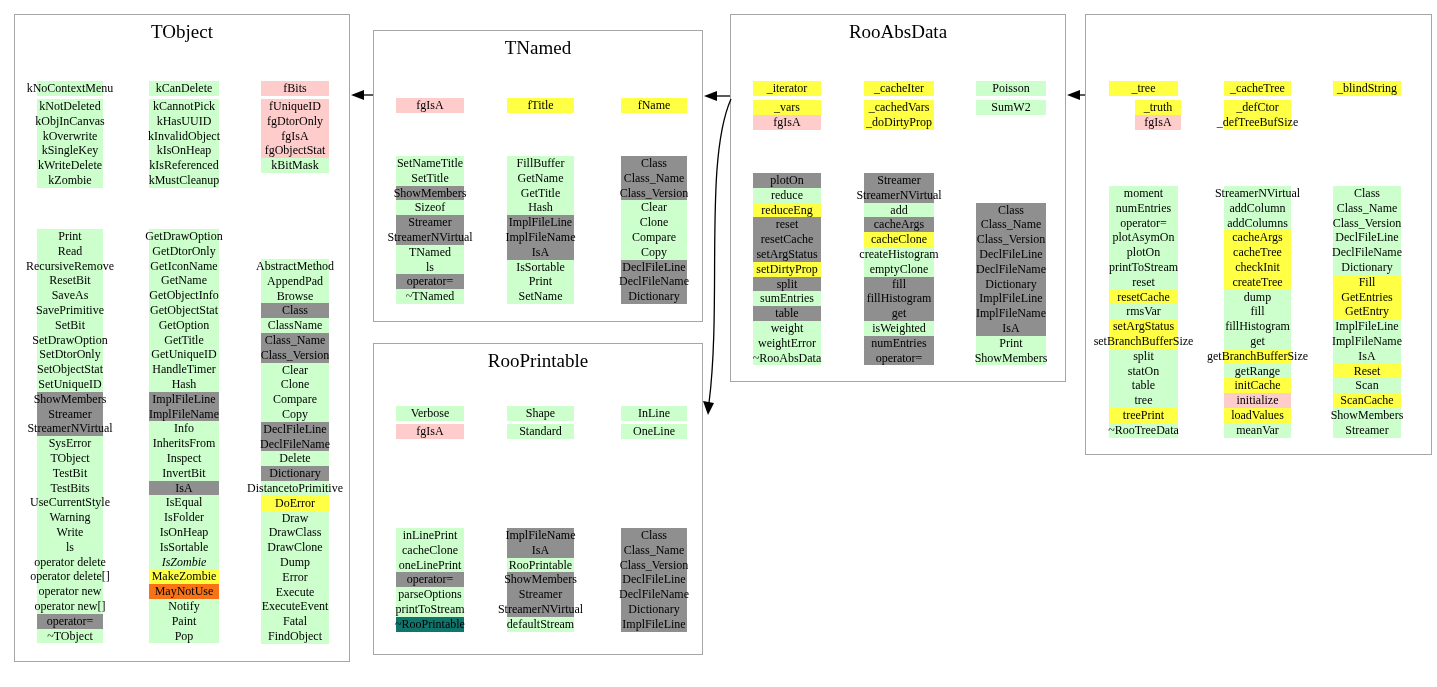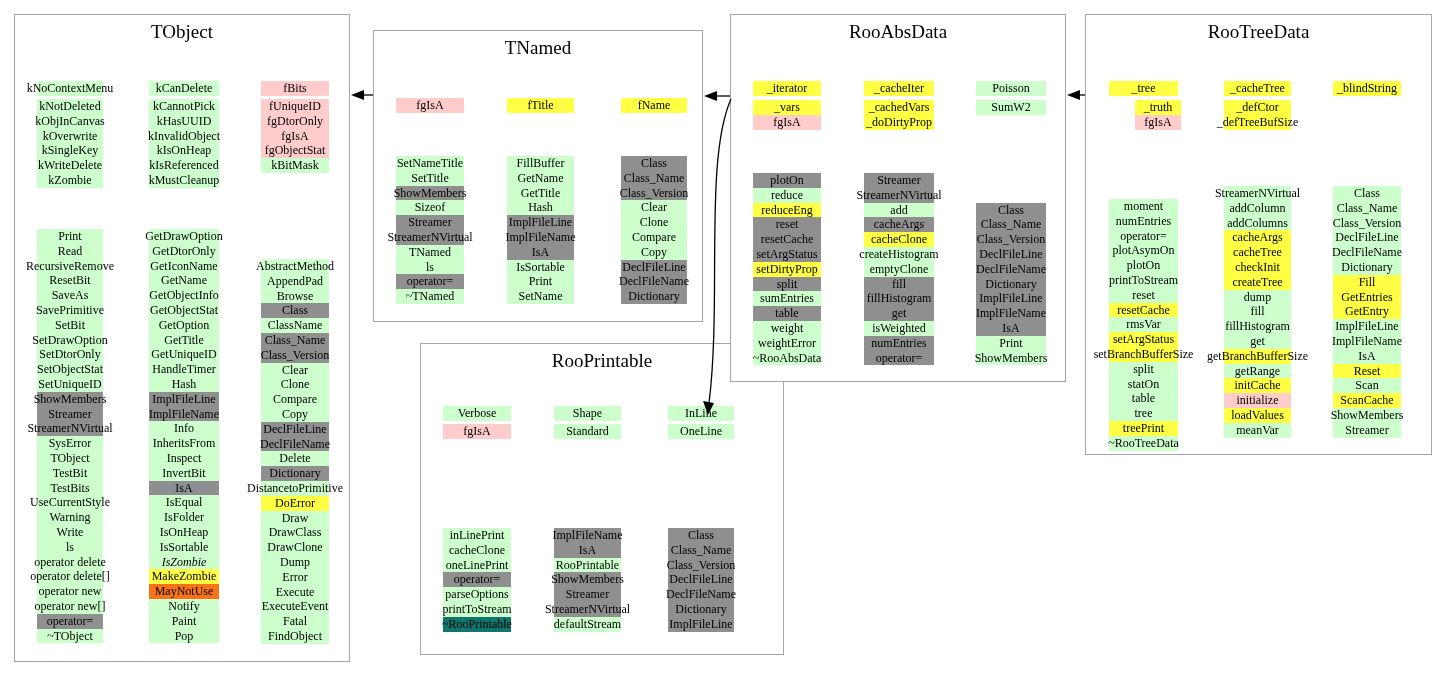--- a/index.html
+++ b/index.html
@@ -190,21 +190,21 @@
         <div class="member-cell" style="background: rgb(143, 143, 143);">Class_Version</div>
         <div class="member-cell" style="background: rgb(204, 255, 204);">Clear</div>
         <div class="member-cell" style="background: rgb(204, 255, 204);">Clone</div>
         <div class="member-cell" style="background: rgb(204, 255, 204);">Compare</div>
         <div class="member-cell" style="background: rgb(204, 255, 204);">Copy</div>
         <div class="member-cell" style="background: rgb(143, 143, 143);">DeclFileLine</div>
         <div class="member-cell" style="background: rgb(143, 143, 143);">DeclFileName</div>
         <div class="member-cell" style="background: rgb(143, 143, 143);">Dictionary</div>
       </div>
     </div>
-    <div class="class-box" style="left: 373px; top: 343px; width: 364px; height: 312px; margin-left: 47px;">
+    <div class="class-box" style="left: 373px; top: 343px; width: 330px; height: 312px;">
       <div class="class-title">RooPrintable</div>
       <div class="col-group" style="left: 22px; top: 62px; width: 68px;">
         <div class="member-cell" style="background: rgb(204, 255, 204);">Verbose</div>
       </div>
       <div class="col-group" style="left: 22px; top: 80px; width: 68px;">
         <div class="member-cell" style="background: rgb(255, 204, 204);">fgIsA</div>
       </div>
       <div class="col-group" style="left: 22px; top: 184px; width: 68px;">
         <div class="member-cell" style="background: rgb(204, 255, 204);">inLinePrint</div>
         <div class="member-cell" style="background: rgb(204, 255, 204);">cacheClone</div>
@@ -305,29 +305,28 @@
         <div class="member-cell" style="background: rgb(143, 143, 143);">DeclFileName</div>
         <div class="member-cell" style="background: rgb(143, 143, 143);">Dictionary</div>
         <div class="member-cell" style="background: rgb(143, 143, 143);">ImplFileLine</div>
         <div class="member-cell" style="background: rgb(143, 143, 143);">ImplFileName</div>
         <div class="member-cell" style="background: rgb(143, 143, 143);">IsA</div>
         <div class="member-cell" style="background: rgb(204, 255, 204);">Print</div>
         <div class="member-cell" style="background: rgb(204, 255, 204);">ShowMembers</div>
       </div>
     </div>
     <div class="class-box" style="left: 1085px; top: 14px; width: 347px; height: 441px;">
-      <div class="class-title">RooTreeData</div>
       <div class="col-group" style="left: 23px; top: 66px; width: 69px;">
         <div class="member-cell" style="background: rgb(255, 255, 68);">_tree</div>
       </div>
       <div class="col-group" style="left: 23px; top: 85px; width: 46px; padding-left: 26px;">
         <div class="member-cell" style="background: rgb(255, 255, 68);">_truth</div>
         <div class="member-cell" style="background: rgb(255, 204, 204);">fgIsA</div>
       </div>
-      <div class="col-group" style="left: 23px; top: 171px; width: 69px; margin-top: 13px;">
+      <div class="col-group" style="left: 23px; top: 171px; width: 69px;">
         <div class="member-cell" style="background: rgb(204, 255, 204);">moment</div>
         <div class="member-cell" style="background: rgb(204, 255, 204);">numEntries</div>
         <div class="member-cell" style="background: rgb(204, 255, 204);">operator=</div>
         <div class="member-cell" style="background: rgb(204, 255, 204);">plotAsymOn</div>
         <div class="member-cell" style="background: rgb(204, 255, 204);">plotOn</div>
         <div class="member-cell" style="background: rgb(204, 255, 204);">printToStream</div>
         <div class="member-cell" style="background: rgb(204, 255, 204);">reset</div>
         <div class="member-cell" style="background: rgb(255, 255, 68);">resetCache</div>
         <div class="member-cell" style="background: rgb(204, 255, 204);">rmsVar</div>
         <div class="member-cell" style="background: rgb(255, 255, 68);">setArgStatus</div>

